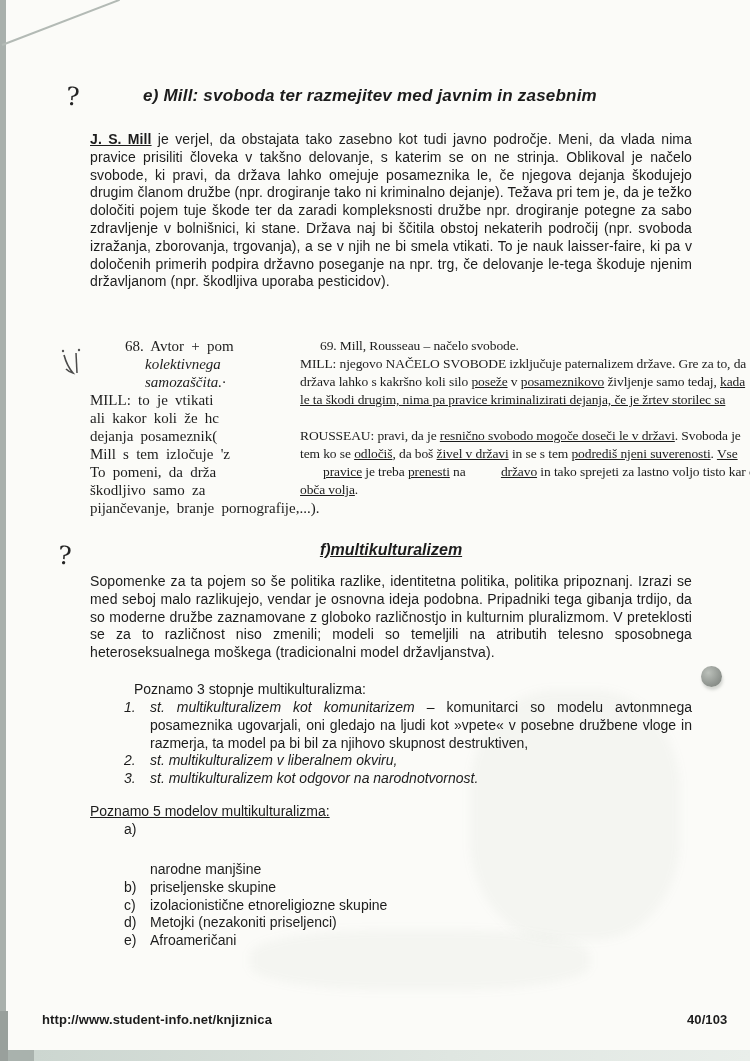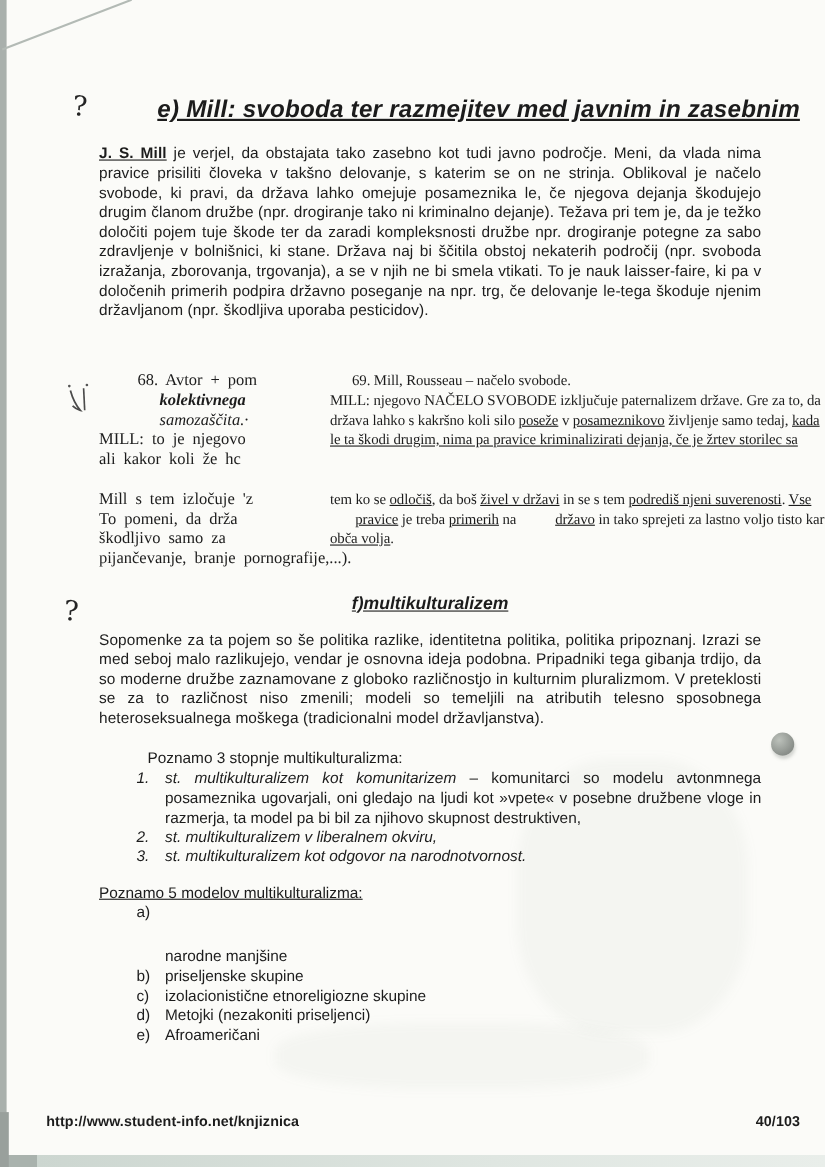--- a/index.html
+++ b/index.html
@@ -13,21 +13,21 @@
   .edge-bottom{left:0;bottom:0;width:750px;height:11px;
                background:linear-gradient(90deg,#a9b2ad 0 34px,#ccd6d0 34px,#dfe6e1 60%,#e9eeea);}
   .corner-bl{left:0;bottom:0;width:8px;height:50px;background:#99a09c;}
   .hole{left:701px;top:666px;width:21px;height:21px;border-radius:50%;
         background:radial-gradient(circle at 35% 32%,#bcc1bb,#8a8f8a 70%,#7e837e);
         box-shadow:1px 3px 3px rgba(90,100,92,.25);}
   .smudge{background:rgba(120,135,122,.05);filter:blur(5px);border-radius:40%;}
   
   .hand-q{font-family:"DejaVu Serif",serif;font-size:25px;color:#242424;transform:rotate(4deg);line-height:1;}
   
-  .title{font-size:22px;font-weight:bold;font-style:italic;text-decoration:underline;letter-spacing:.2px;}
+  .title{font-size:17px;font-weight:bold;font-style:italic;letter-spacing:.2px;}
   .para{font-size:14px;line-height:17.8px;text-align:justify;letter-spacing:.1px;}
   .notes{left:90px;top:338px;width:660px;height:182px;}
   .nrow{position:absolute;left:0;width:660px;height:18px;white-space:nowrap;}
   .nl{display:inline-block;max-width:208px;overflow:hidden;vertical-align:top;
       font-family:"Liberation Serif",serif;font-size:15px;word-spacing:3.5px;white-space:nowrap;}
   .nl.wide{max-width:560px;}
   .ind35{padding-left:35px;}
   .ind55{padding-left:55px;}
   .ind20{padding-left:20px;}
   .nr{position:absolute;left:210px;top:0;width:452px;height:18px;overflow:hidden;white-space:nowrap;
@@ -63,26 +63,27 @@
     <circle cx="22" cy="4" r="1.2" fill="#2b2b2b" opacity=".8"></circle>
   </svg>
   <div class="abs hand-q" style="left:58px;top:543px;">?</div>
 
   <div class="abs title" style="left:143px;top:86px;">e) Mill: svoboda ter razmejitev med javnim in zasebnim</div>
 
   <div class="abs para" style="left:90px;top:131px;width:602px;"><span style="text-decoration: underline; font-weight: bold;">J. S. Mill</span><span> je verjel, da obstajata tako zasebno kot tudi javno področje. Meni, da vlada nima pravice prisiliti človeka v takšno delovanje, s katerim se on ne strinja. Oblikoval je načelo svobode, ki pravi, da država lahko omejuje posameznika le, če njegova dejanja škodujejo drugim članom družbe (npr. drogiranje tako ni kriminalno dejanje). Težava pri tem je, da je težko določiti pojem tuje škode ter da zaradi kompleksnosti družbe npr. drogiranje potegne za sabo zdravljenje v bolnišnici, ki stane. Država naj bi ščitila obstoj nekaterih področij (npr. svoboda izražanja, zborovanja, trgovanja), a se v njih ne bi smela vtikati. To je nauk laisser-faire, ki pa v določenih primerih podpira državno poseganje na npr. trg, če delovanje le-tega škoduje njenim državljanom (npr. škodljiva uporaba pesticidov).</span></div>
 
   <div class="abs notes">
     <div class="nrow" style="top:0px;"><span class="nl ind35"><span>68. Avtor + pom</span></span><span class="nr ind20"><span>69. Mill, Rousseau – načelo svobode.</span></span></div>
-    <div class="nrow" style="top:18px;"><span class="nl ind55"><span style="font-style: italic; font-weight: bold;">kolektivnega</span></span><span class="nr"><span>MILL: njegovo NAČELO SVOBODE izključuje paternalizem države. Gre za to, da</span></span></div>
+    <div class="nrow" style="top:18px;"><span class="nl ind55"><span style="font-style: italic;">kolektivnega</span></span><span class="nr"><span>MILL: njegovo NAČELO SVOBODE izključuje paternalizem države. Gre za to, da</span></span></div>
     <div class="nrow" style="top:36px;"><span class="nl ind55"><span style="font-style: italic;">samozaščita.·</span></span><span class="nr"><span>država lahko s kakršno koli silo </span><span style="text-decoration: underline;">poseže</span><span> v </span><span style="text-decoration: underline;">posameznikovo</span><span> življenje samo tedaj, </span><span style="text-decoration: underline;">kada</span></span></div>
-    <div class="nrow" style="top:54px;"><span class="nl"><span>MILL: to je njegovo</span></span><span class="nr"><span style="text-decoration: underline;">le ta škodi drugim, nima pa pravice kriminalizirati dejanja, če je žrtev storilec sa</span></span></div>
+    <div class="nrow" style="top:54px;"><span class="nl"><span>MILL: to je vtikati</span></span><span class="nr"><span style="text-decoration: underline;">le ta škodi drugim, nima pa pravice kriminalizirati dejanja, če je žrtev storilec sa</span></span></div>
     <div class="nrow" style="top:72px;"><span class="nl"><span>ali kakor koli že hc</span></span><span class="nr"></span></div>
+    <div class="nrow" style="top:90px;"><span class="nl"><span>dejanja posameznik(</span></span><span class="nr"><span>ROUSSEAU: pravi, da je </span><span style="text-decoration: underline;">resnično svobodo mogoče doseči le v državi</span><span>. Svoboda je</span></span></div>
     <div class="nrow" style="top:108px;"><span class="nl"><span>Mill s tem izločuje 'z</span></span><span class="nr"><span>tem ko se </span><span style="text-decoration: underline;">odločiš</span><span>, da boš </span><span style="text-decoration: underline;">živel v državi</span><span> in se s tem </span><span style="text-decoration: underline;">podrediš njeni suverenosti</span><span>. </span><span style="text-decoration: underline;">Vse</span></span></div>
-    <div class="nrow" style="top:126px;"><span class="nl"><span>To pomeni, da drža</span></span><span class="nr"><span style="text-decoration: underline; margin-left: 23px;">pravice</span><span> je treba </span><span style="text-decoration: underline;">primerih</span><span> na </span><span style="text-decoration: underline; margin-left: 32px;">državo</span><span> in tako sprejeti za lastno voljo tisto kar on imenuj</span></span></div>
+    <div class="nrow" style="top:126px;"><span class="nl"><span>To pomeni, da drža</span></span><span class="nr"><span style="text-decoration: underline; margin-left: 23px;">pravice</span><span> je treba </span><span style="text-decoration: underline;">prenesti</span><span> na </span><span style="text-decoration: underline; margin-left: 32px;">državo</span><span> in tako sprejeti za lastno voljo tisto kar on imenuj</span></span></div>
     <div class="nrow" style="top:144px;"><span class="nl"><span>škodljivo samo za</span></span><span class="nr"><span style="text-decoration: underline;">obča volja</span><span>.</span></span></div>
     <div class="nrow" style="top:162px;"><span class="nl wide"><span>pijančevanje, branje pornografije,...).</span></span><span class="nr"></span></div>
   </div>
 
   <div class="abs fhead" style="left:90px;top:541px;width:602px;">f)multikulturalizem</div>
 
   <div class="abs para" style="left:90px;top:573px;width:602px;"><span>Sopomenke za ta pojem so še politika razlike, identitetna politika, politika pripoznanj. Izrazi se med seboj malo razlikujejo, vendar je osnovna ideja podobna. Pripadniki tega gibanja trdijo, da so moderne družbe zaznamovane z globoko različnostjo in kulturnim pluralizmom. V preteklosti se za to različnost niso zmenili; modeli so temeljili na atributih telesno sposobnega heteroseksualnega moškega (tradicionalni model državljanstva).</span></div>
 
   <div class="abs plain-line" style="left:90px;top:681px;margin-left:44px;">Poznamo 3 stopnje multikulturalizma:</div>
 

